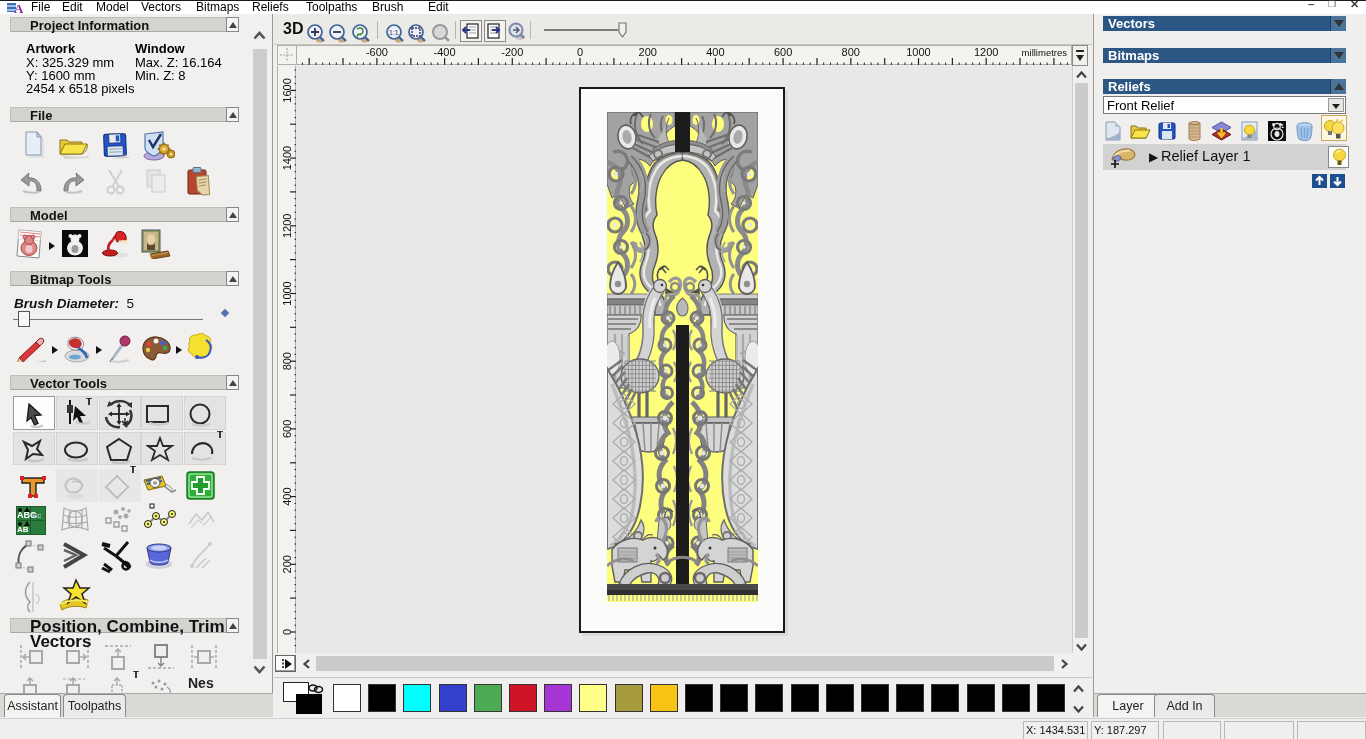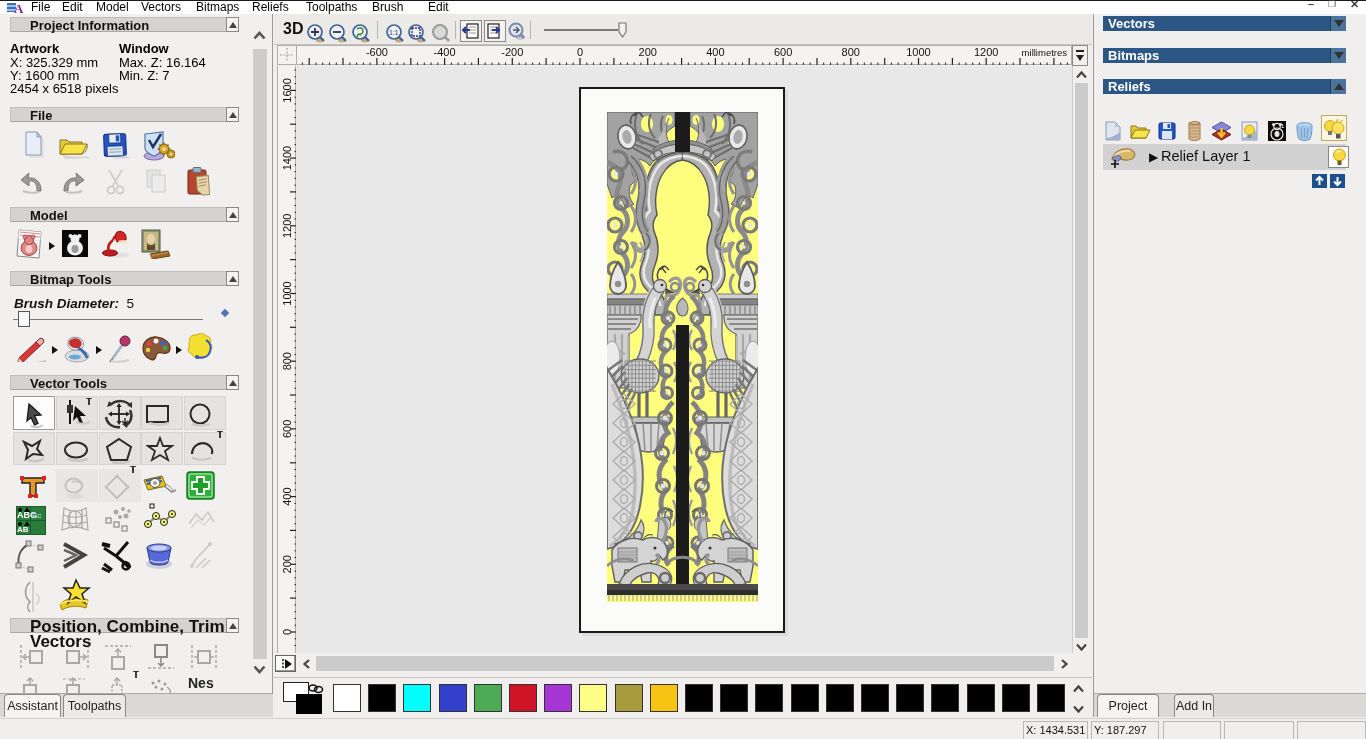--- a/index.html
+++ b/index.html
@@ -71,27 +71,27 @@
   <span style="position:absolute;left:8px;top:-3px;font-size:11px;color:#444;font-weight:bold">–</span>
   <span style="position:absolute;left:28px;top:-2px;font-size:9px;color:#444">❐</span>
   <span style="position:absolute;left:50px;top:-3px;font-size:11px;color:#444;font-weight:bold">✕</span>
 </div>
 
 <div id="leftpanel" class="abs">
   <div class="hdr" style="top:3px">
         <span>Project Information</span>
         <div class="hdrbtn"></div>
       </div>
-  <div style="position:absolute;left:10px;top:27px;width:250px;height:60px;font-size:13px;color:#000">
+  <div style="position:absolute;left:26px;top:27px;width:250px;height:60px;font-size:13px;color:#000">
     <div style="position:absolute;left:0;top:0;font-weight:bold;white-space:nowrap">Artwork</div>
     <div style="position:absolute;left:109px;top:0;font-weight:bold;white-space:nowrap">Window</div>
     <div style="position:absolute;left:0;top:14px;white-space:nowrap">X: 325.329 mm</div>
     <div style="position:absolute;left:109px;top:14px;white-space:nowrap">Max. Z: 16.164</div>
     <div style="position:absolute;left:0;top:27px;white-space:nowrap">Y: 1600 mm</div>
-    <div style="position:absolute;left:109px;top:27px;white-space:nowrap">Min. Z: 7</div>
+    <div style="position:absolute;left:109px;top:27px;white-space:nowrap">Min. Z: 8</div>
     <div style="position:absolute;left:0;top:40px;white-space:nowrap">2454 x 6518 pixels</div>
   </div>
   <div class="hdr" style="top:93px">
         <span>File</span>
         <div class="hdrbtn"></div>
       </div>
   <svg class="abs" style="left:18px;top:116px" width="30" height="30" viewBox="0 0 30 30">
         <path d="M24,6 L24,26 L9,26 L9,3 L20,3 Z" fill="#d8d8d8" opacity="0.6" transform="translate(2,2)"></path>
 <path d="M23,7 L23,25 L8,25 L8,2 L19,2 Z" fill="#e8eef8" stroke="#8899aa" stroke-width="1"></path>
 <path d="M19,2 L19,7 L23,7 Z" fill="#c5d2e4" stroke="#8899aa" stroke-width="1"></path>
@@ -1120,20 +1120,26 @@
         <div class="bluebtn"></div>
       </div>
   <div class="bluebar" style="top:34px">
         <span>Bitmaps</span>
         <div class="bluebtn"></div>
       </div>
   <div class="bluebar" style="top:65px">
         <span>Reliefs</span>
         <div class="bluebtn up"></div>
       </div>
+  <div style="position:absolute;left:9px;top:82px;width:243px;height:18px;background:#fff;border:1px solid #777">
+    <span style="position:absolute;left:3px;top:1px;font-size:13px;color:#000">Front Relief</span>
+    <div style="position:absolute;right:1px;top:1px;width:16px;height:14px;background:#e8e6e2;border:1px solid #999">
+      <div style="position:absolute;left:3px;top:5px;width:0;height:0;border-left:4px solid transparent;border-right:4px solid transparent;border-top:5px solid #222"></div>
+    </div>
+  </div>
   <svg class="abs" style="left:8px;top:106px" width="22" height="22" viewBox="0 0 22 22">
         <path d="M4,2 L13,2 L18,7 L18,20 L4,20 Z" fill="#dfe6f0" stroke="#8a9ab0" stroke-width="1"></path>
 <path d="M13,2 L13,7 L18,7 Z" fill="#b8c6da"></path>
 <path d="M4,20 L18,20 L18,12 C13,16 8,18 4,18 Z" fill="#9fb2cc"></path>
       </svg>
 <svg class="abs" style="left:35px;top:107px" width="23" height="20" viewBox="0 0 23 20">
         <path d="M2,5 L2,17 L17,17 L17,7 L9,7 L7,5 Z" fill="#e8c93e" stroke="#8a7418" stroke-width="1"></path>
 <path d="M2,17 L6,9 L21,9 L17,17 Z" fill="#f7e448" stroke="#8a7418" stroke-width="1"></path>
       </svg>
 <svg class="abs" style="left:63px;top:107px" width="20" height="20" viewBox="0 0 20 20">
@@ -1202,22 +1208,22 @@
   <svg class="abs" style="left:218px;top:160px" width="15" height="14">
         <rect width="15" height="14" fill="#1d4f8c"></rect>
         <path d="M7.5,3 L7.5,11 M4,6.5 L7.5,3 L11,6.5" stroke="#fff" stroke-width="2" fill="none"></path>
       </svg>
 <svg class="abs" style="left:236px;top:160px" width="15" height="14">
         <rect width="15" height="14" fill="#1d4f8c"></rect>
         <path d="M7.5,3 L7.5,11 M4,7.5 L7.5,11 L11,7.5" stroke="#fff" stroke-width="2" fill="none"></path>
       </svg>
 
   <div class="tabbar" style="left:0px;top:679px;width:273px;height:24px;background:#dbd9d6;border-top:1px solid #aaa">
-    <div class="tab" style="left:3px;width:62px;line-height:22px;font-size:12.5px">Project</div>
-    <div class="tab inactive" style="left:80px;width:40px;line-height:22px;font-size:12.5px">Add In</div>
+    <div class="tab" style="left:3px;width:62px;line-height:22px;font-size:12.5px">Layer</div>
+    <div class="tab inactive" style="left:60px;width:61px;line-height:22px;font-size:12.5px">Add In</div>
   </div>
 </div>
 
 <div id="statusbar" class="abs">
   <div class="stbox" style="left:1023px;width:65px">X: 1434.531</div>
   <div class="stbox" style="left:1091px;width:68px">Y: 187.297</div>
   <div class="stbox" style="left:1163px;width:58px"></div>
   <div class="stbox" style="left:1224px;width:70px"></div>
   <div class="stbox" style="left:1297px;width:69px"></div>
 </div>

